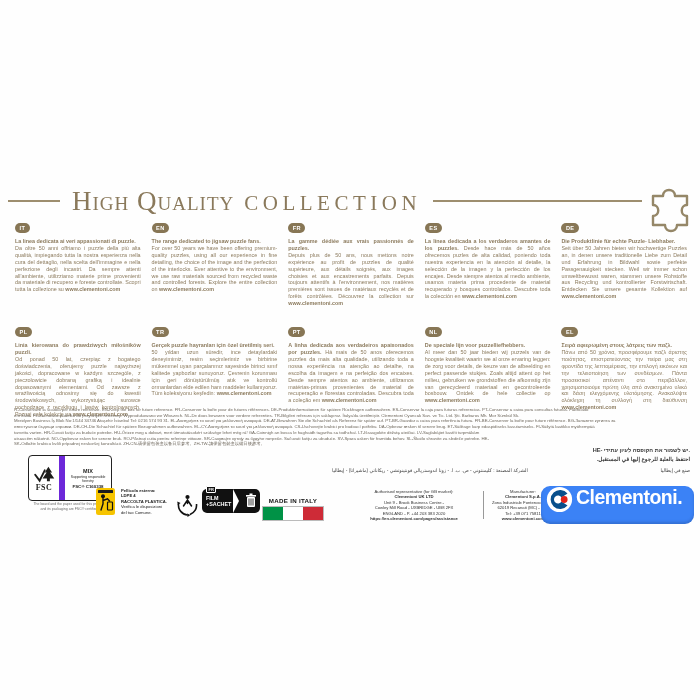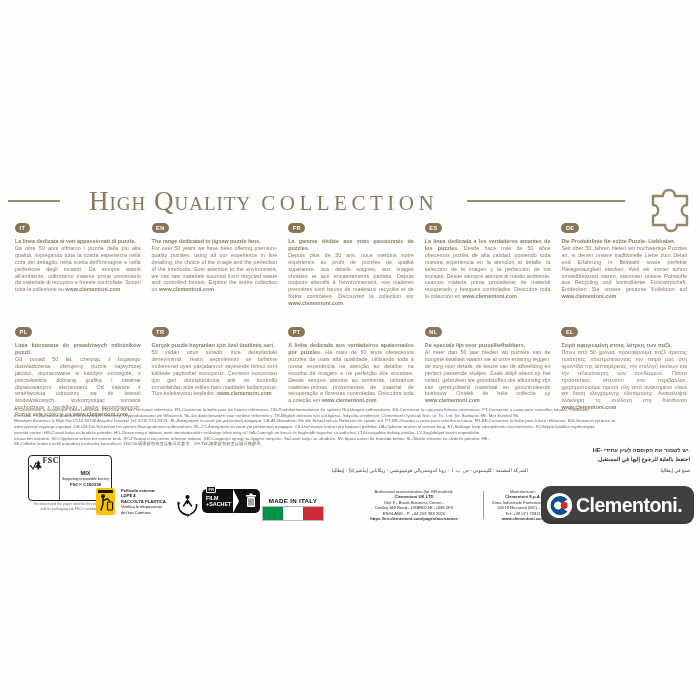--- a/index.html
+++ b/index.html
@@ -1,19 +1,19 @@
 <!DOCTYPE html>
 <html><head>
 <meta charset="utf-8">
 <style>
   html,body{margin:0;padding:0;background:#e9e9e9;}
   .page{position:relative;width:700px;height:700px;background:#fefefe;margin:0 auto;overflow:hidden;
         font-family:"Liberation Sans",sans-serif;}
   
-  .header{position:absolute;left:8px;right:6px;top:178px;height:46px;display:flex;align-items:center;gap:17px;}
+  .header{position:absolute;left:8px;right:6px;top:178px;height:46px;display:flex;align-items:center;}
   .rule{height:2px;background:#9d8e6f;}
   .rule-left{width:52px;}
   .rule-right{flex:1;}
   .title{display:flex;align-items:baseline;margin:0 12px;color:#8a795b;white-space:nowrap;}
   .t1{font-family:"Liberation Serif",serif;font-variant-caps:small-caps;font-size:27px;letter-spacing:1px;}
   .t2{font-family:"Liberation Serif",serif;font-size:21px;letter-spacing:4.5px;margin-left:10px;}
   .puzzle{margin-left:6px;margin-top:16px;}
   
   .grid{position:absolute;left:15px;right:13px;top:216px;display:grid;
         grid-template-columns:repeat(5,1fr);column-gap:11px;row-gap:13px;}
@@ -29,21 +29,21 @@
   .fine div{white-space:nowrap;overflow:hidden;}
   .fine .short{width:64%;}
   
   .he-line{position:absolute;right:10px;top:447px;font-size:5.6px;font-weight:bold;color:#3a3a3a;text-align:right;}
   .ar-line{position:absolute;right:10px;top:456px;font-size:5.6px;font-weight:bold;color:#3a3a3a;text-align:right;}
   .ar-address{position:absolute;left:332px;right:10px;top:468px;display:flex;justify-content:space-between;
               font-size:4.8px;color:#4a4a4a;}
   
   .fsc-box{position:absolute;left:28px;top:455px;width:82px;height:44px;border:1.2px solid #222;
            border-radius:4px;display:flex;align-items:stretch;color:#1d1d1b;background:#fff;}
-  .fsc-left{width:30px;display:flex;flex-direction:row;justify-content:center;border-right:1px solid #6d28d9;}
+  .fsc-left{width:30px;display:flex;flex-direction:column;align-items:center;justify-content:center;border-right:6px solid #6d28d9;}
   .fsc-word{font-family:"Liberation Serif",serif;font-weight:bold;font-size:8px;letter-spacing:.5px;}
   .fsc-right{flex:1;display:flex;flex-direction:column;align-items:center;justify-content:center;text-align:center;padding:2px;}
   .fsc-mix{font-size:5.5px;font-weight:bold;}
   .fsc-tag{font-size:3.4px;line-height:4px;margin:1px 0;}
   .fsc-lic{font-size:4.4px;font-weight:bold;}
   .fsc-caption{position:absolute;left:12px;top:502px;width:114px;text-align:center;font-size:3.5px;
                line-height:4.6px;color:#6b6b6b;}
   .tidyman{position:absolute;left:96px;top:488px;width:19px;height:27px;background:#f6c400;border-radius:2.5px;
            display:flex;flex-direction:column;align-items:center;}
   .tidy-band{width:15px;height:3px;background:#1c1c1c;margin-top:1.5px;border-radius:.5px;}
@@ -60,22 +60,22 @@
   .mii-text{font-size:6.2px;font-weight:bold;letter-spacing:.3px;}
   .flag{margin-top:2px;height:13px;display:flex;border:.5px solid #bbb;}
   .flag div{flex:1;}
   .ukrep{position:absolute;left:350px;top:489px;width:128px;text-align:center;color:#333;
          font-size:4.2px;line-height:5.4px;}
   .ukrep .b{font-weight:bold;}
   .vdiv{position:absolute;left:483px;top:491px;width:1px;height:28px;background:#999;}
   .manu{position:absolute;left:487px;top:489px;width:72px;text-align:center;color:#333;
         font-size:4.2px;line-height:5.4px;}
   .manu .b{font-weight:bold;}
-  .clem-logo{position:absolute;left:541px;top:486px;width:153px;height:38px;background:#404040;
-             border-radius:9px;display:flex;align-items:center;box-shadow:inset 0 -2px 3px rgba(0,0,0,.15);}
+  .clem-logo{position:absolute;left:541px;top:486px;width:153px;height:38px;background:#3b82f6;
+             border-radius:9px;display:flex;box-shadow:inset 0 -2px 3px rgba(0,0,0,.15);}
   .clem-mark{margin-left:5px;flex:none;}
   .clem-word{color:#fff;font-size:19.5px;font-weight:bold;letter-spacing:-0.5px;margin-left:3px;
              font-family:"Liberation Sans",sans-serif;}
 </style>
 </head>
 <body>
 
 <div class="page">
 
   <div class="header">

